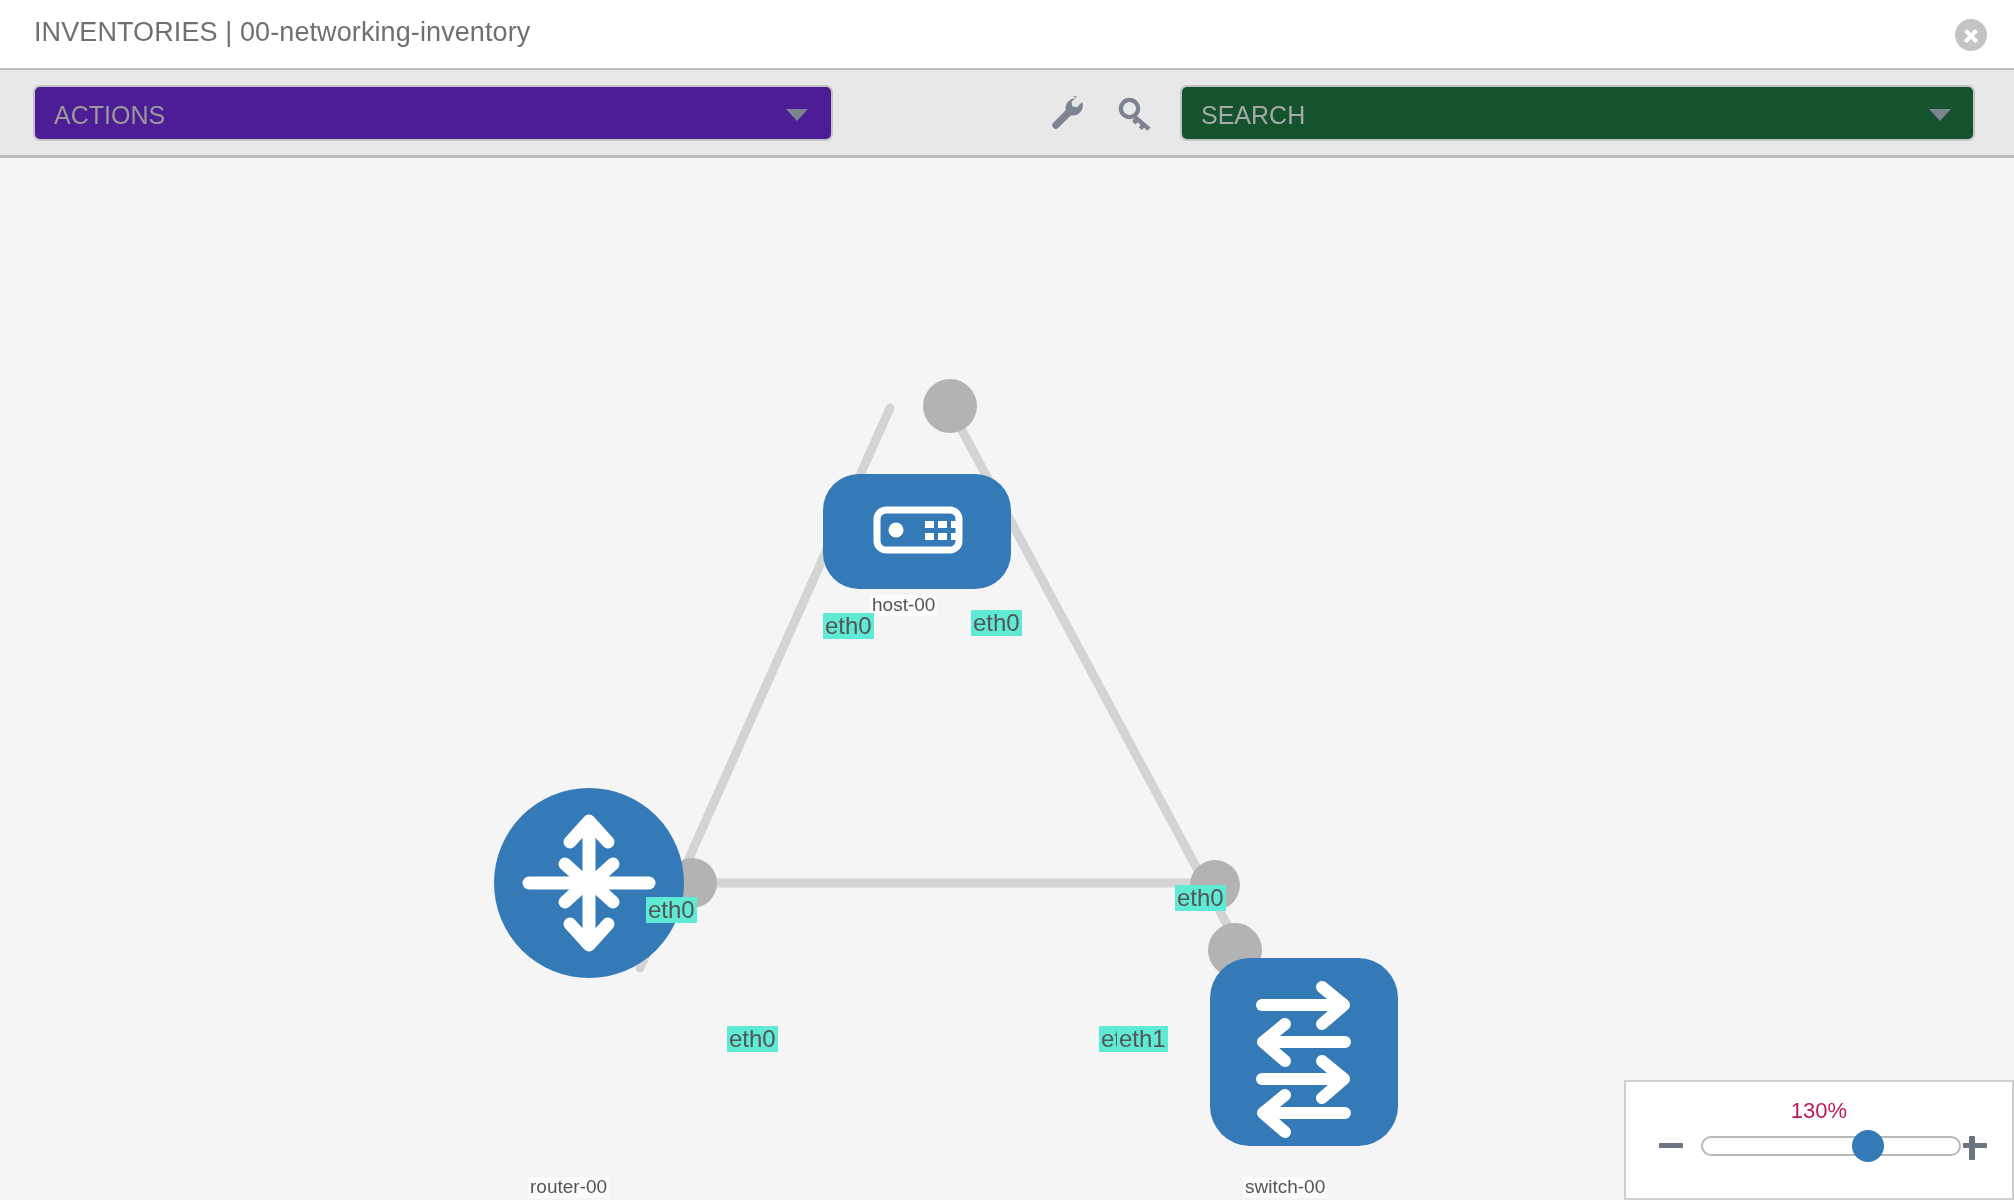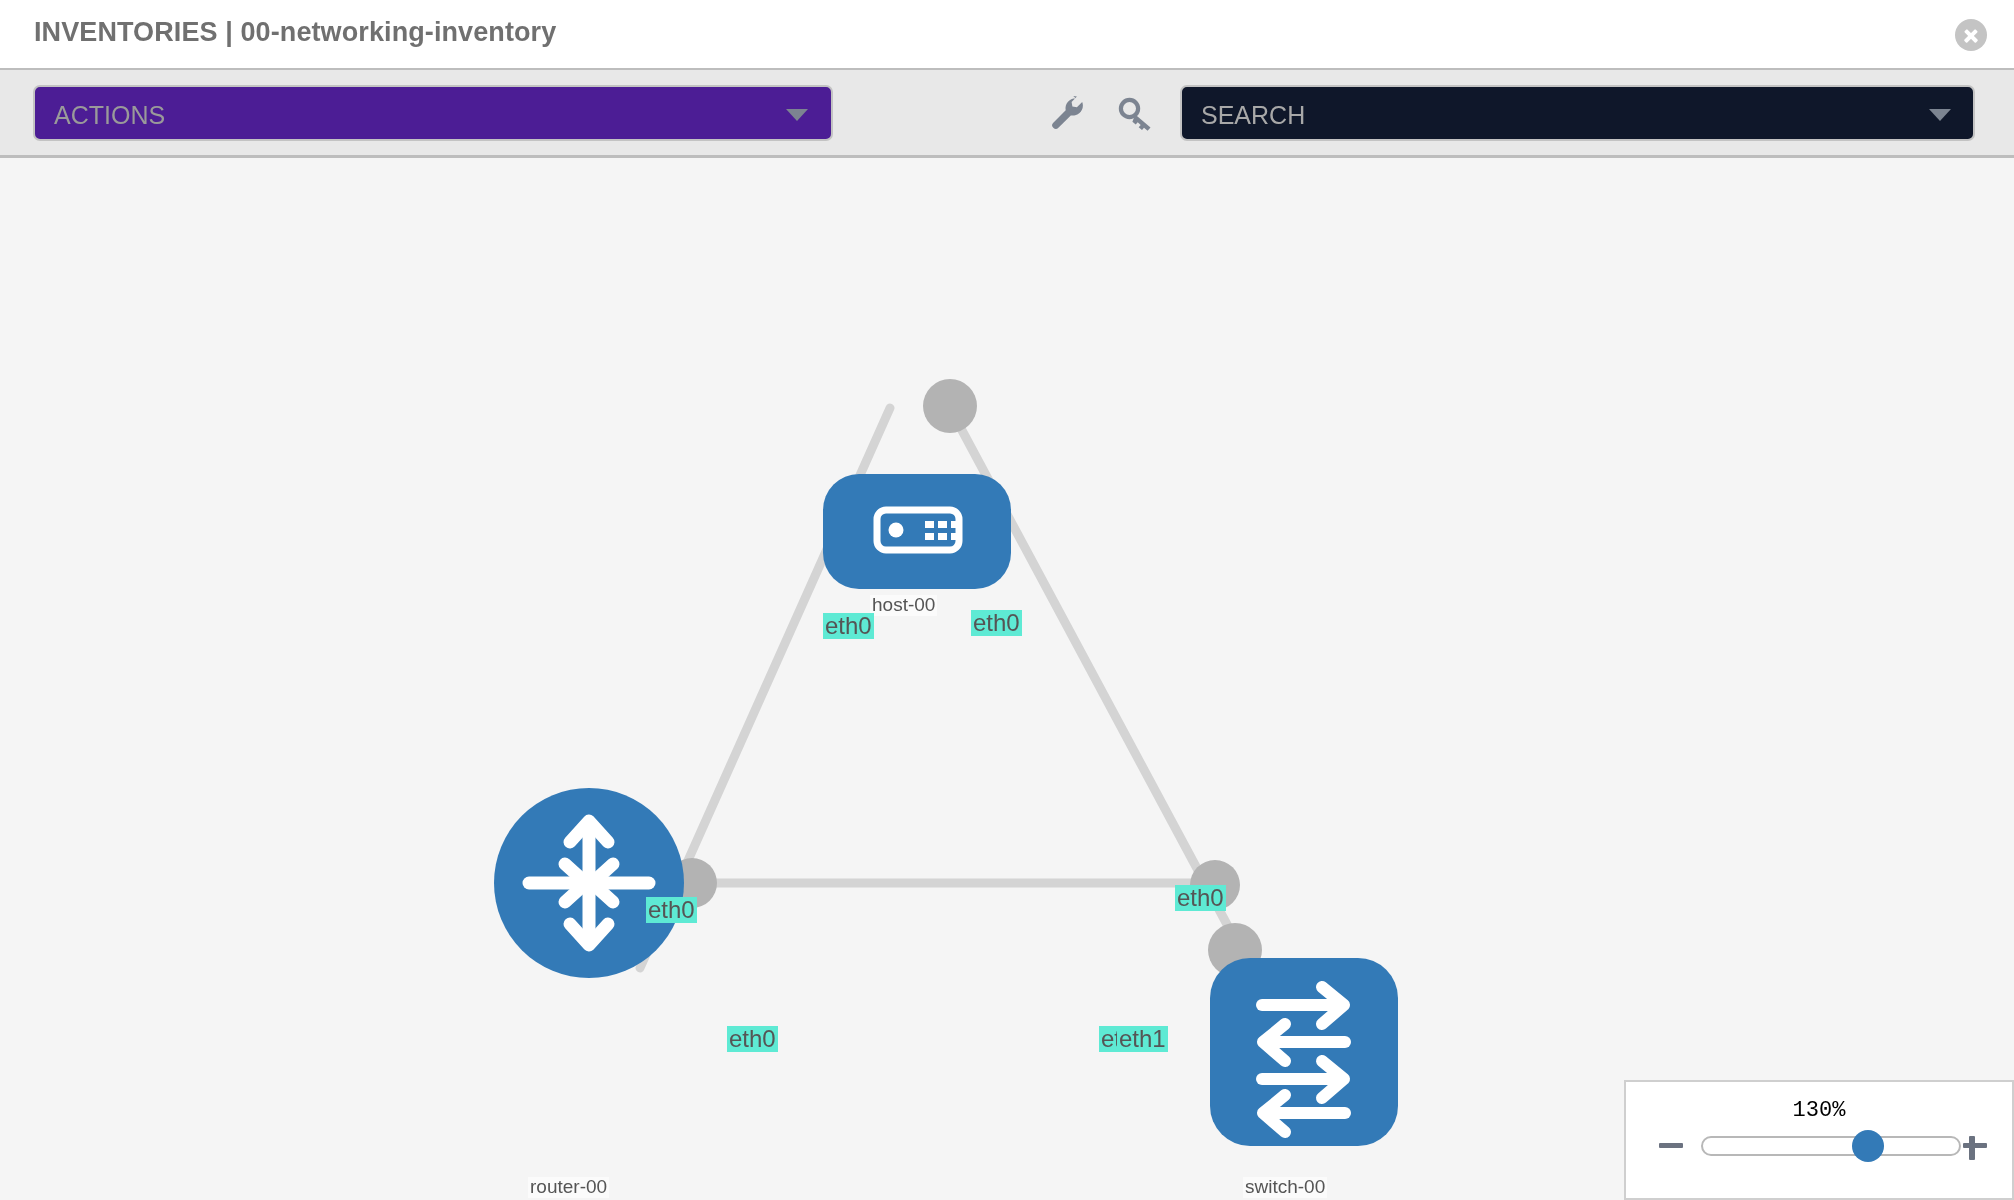--- a/index.html
+++ b/index.html
@@ -22,21 +22,21 @@
     width: 2014px;
     height: 68px;
     background: #ffffff;
     box-sizing: border-box;
   }
   .header-title {
     position: absolute;
     left: 34px;
     top: 17px;
     font-size: 27px;
-    font-weight: bold;
+    font-weight: normal;
     color: #707070;
     letter-spacing: 0.1px;
     white-space: nowrap;
   }
   .close-btn {
     position: absolute;
     right: 27px;
     top: 19px;
     width: 32px;
     height: 32px;
@@ -107,21 +107,21 @@
   }
   .wrench-icon { left: 1047px; }
   .key-icon    { left: 1116px; }
 
   .search-box {
     position: absolute;
     left: 1180px;
     top: 15px;
     width: 795px;
     height: 56px;
-    background: #0f172a;
+    background: #14532d;
     border: 2px solid #c3c3c3;
     border-radius: 7px;
     box-sizing: border-box;
     cursor: text;
   }
   .search-label {
     position: absolute;
     left: 19px;
     top: 14px;
     font-size: 25px;
@@ -177,22 +177,21 @@
     background: #ffffff;
     border: 2px solid #cfcfcf;
     box-sizing: border-box;
   }
   .zoom-value {
     position: absolute;
     width: 100%;
     top: 16px;
     text-align: center;
     font-size: 22px;
-    color: #000000;
-    font-family: Liberation Mono, monospace;
+    color: #be185d;
   }
   .zoom-minus, .zoom-plus {
     position: absolute;
     top: 48px;
     width: 30px;
     height: 30px;
     cursor: pointer;
   }
   .zoom-minus { left: 30px; }
   .zoom-plus  { right: 22px; }

